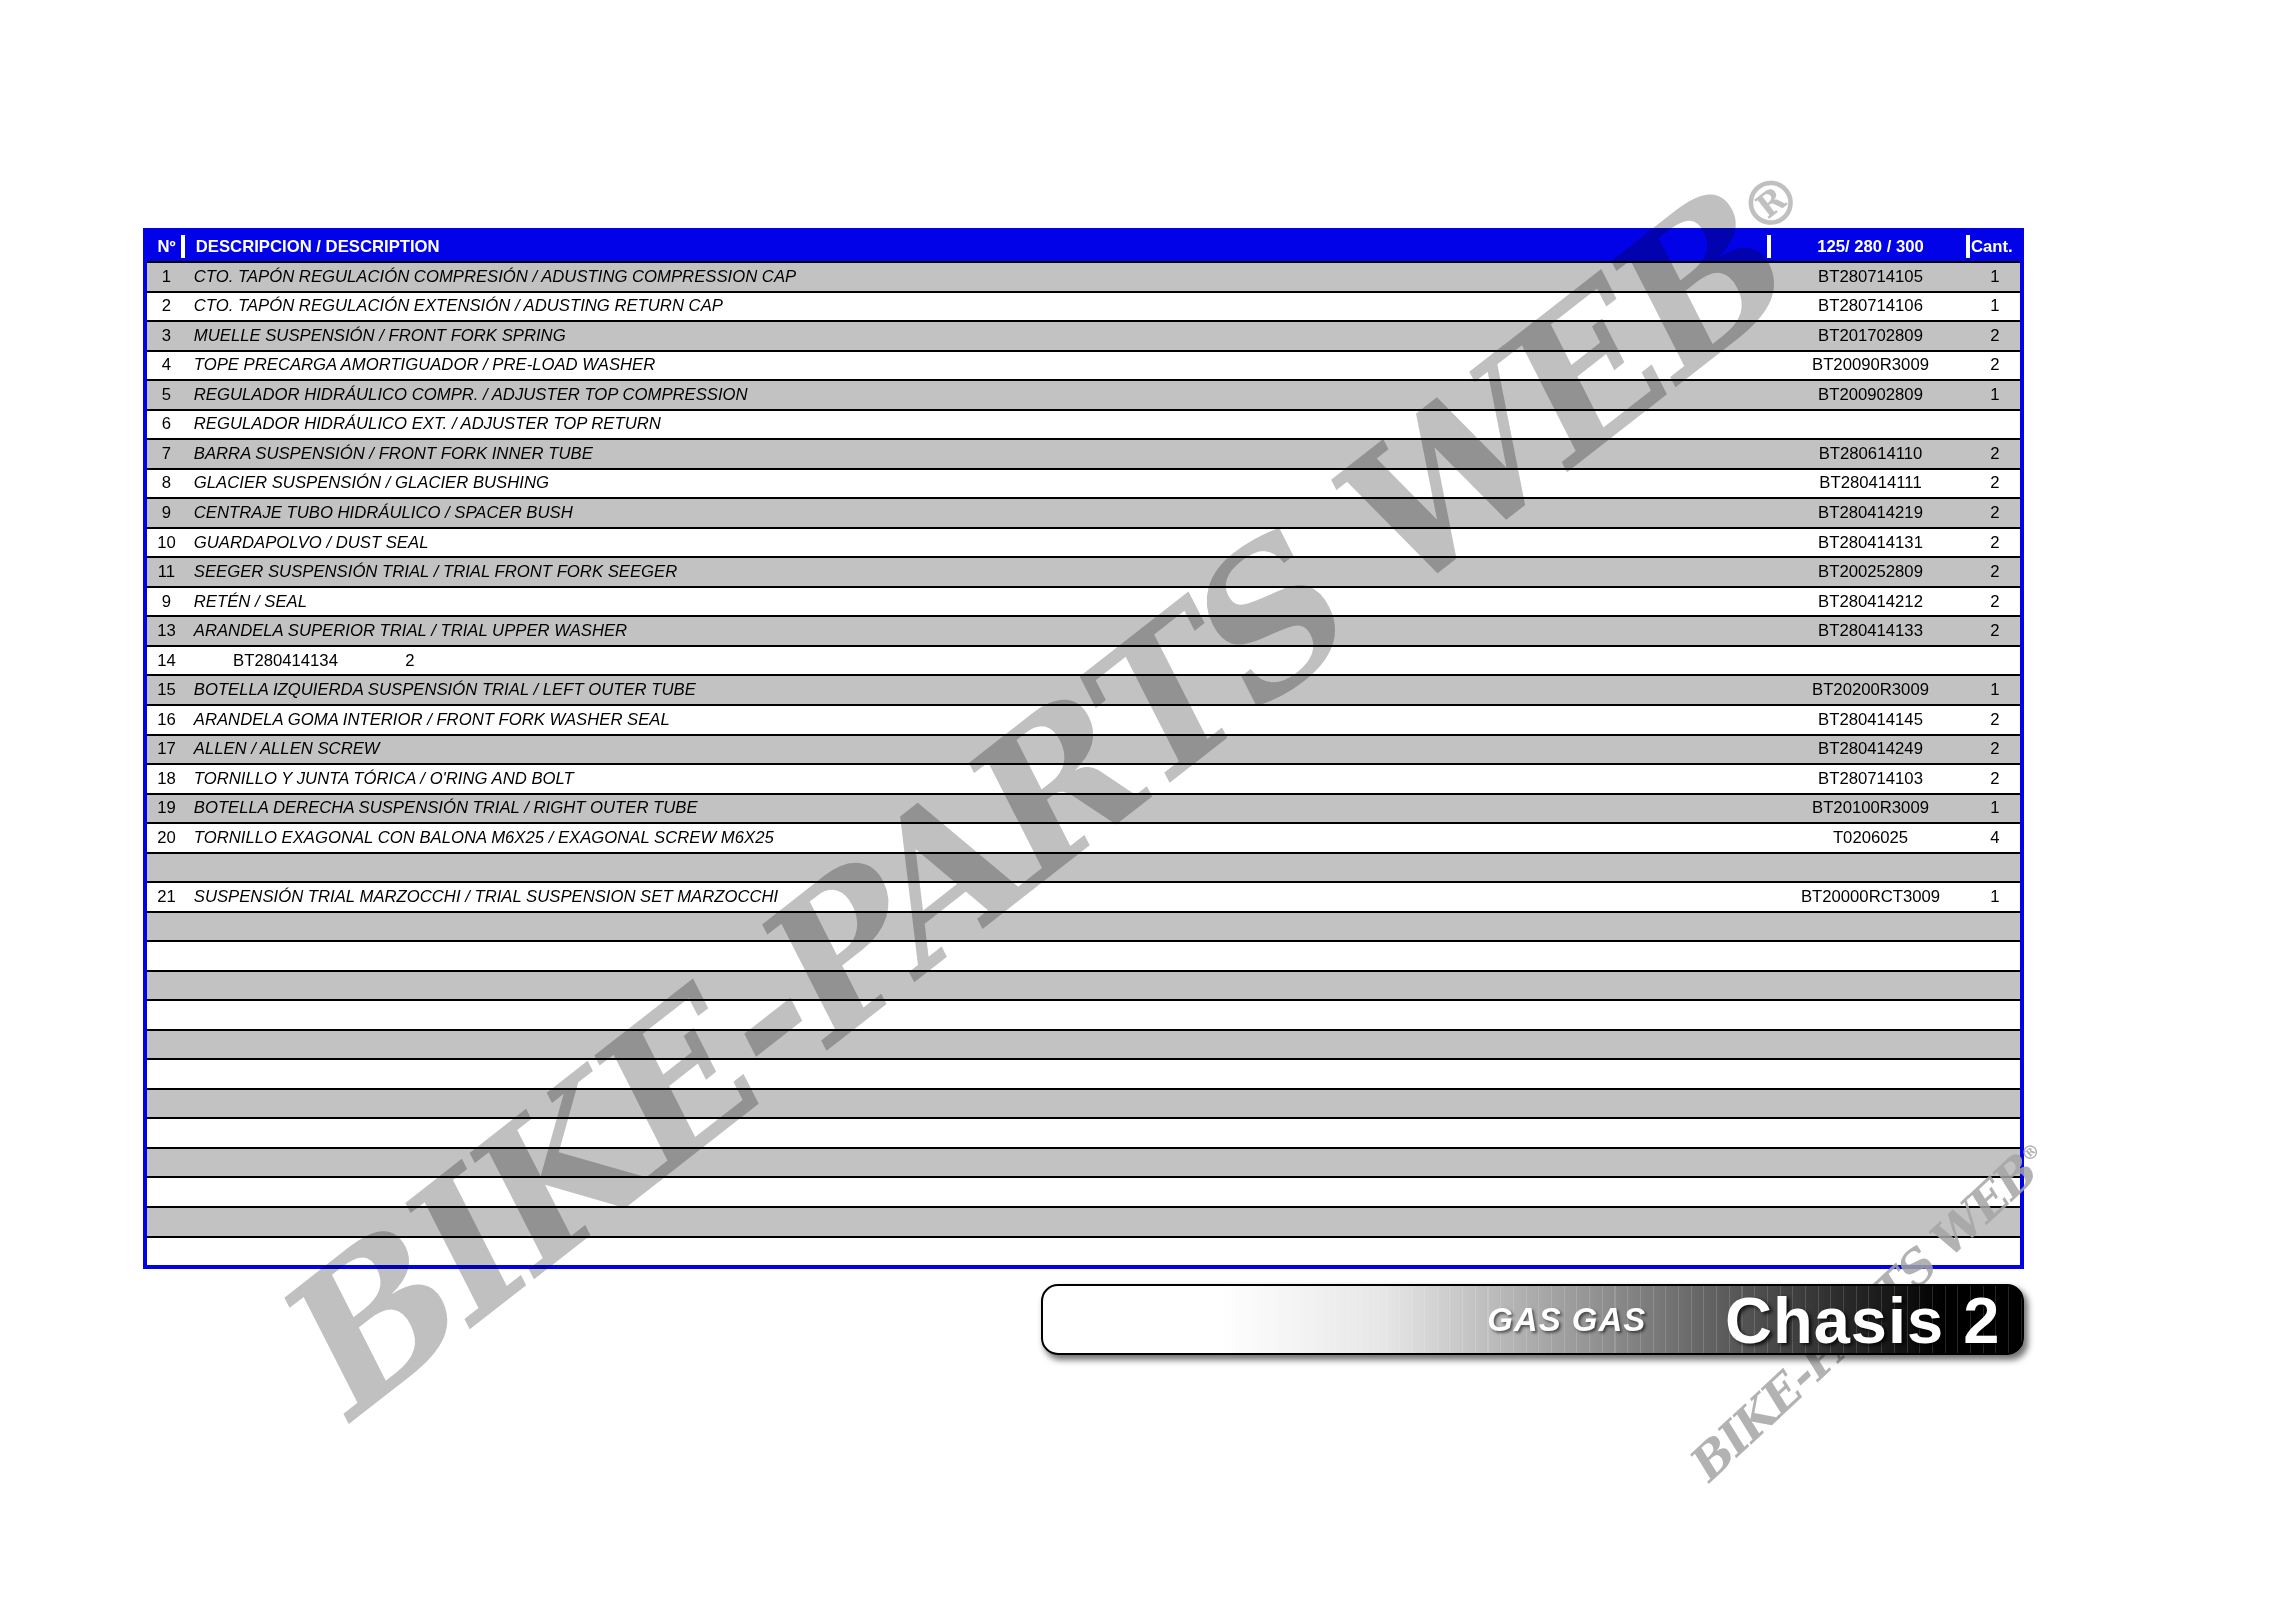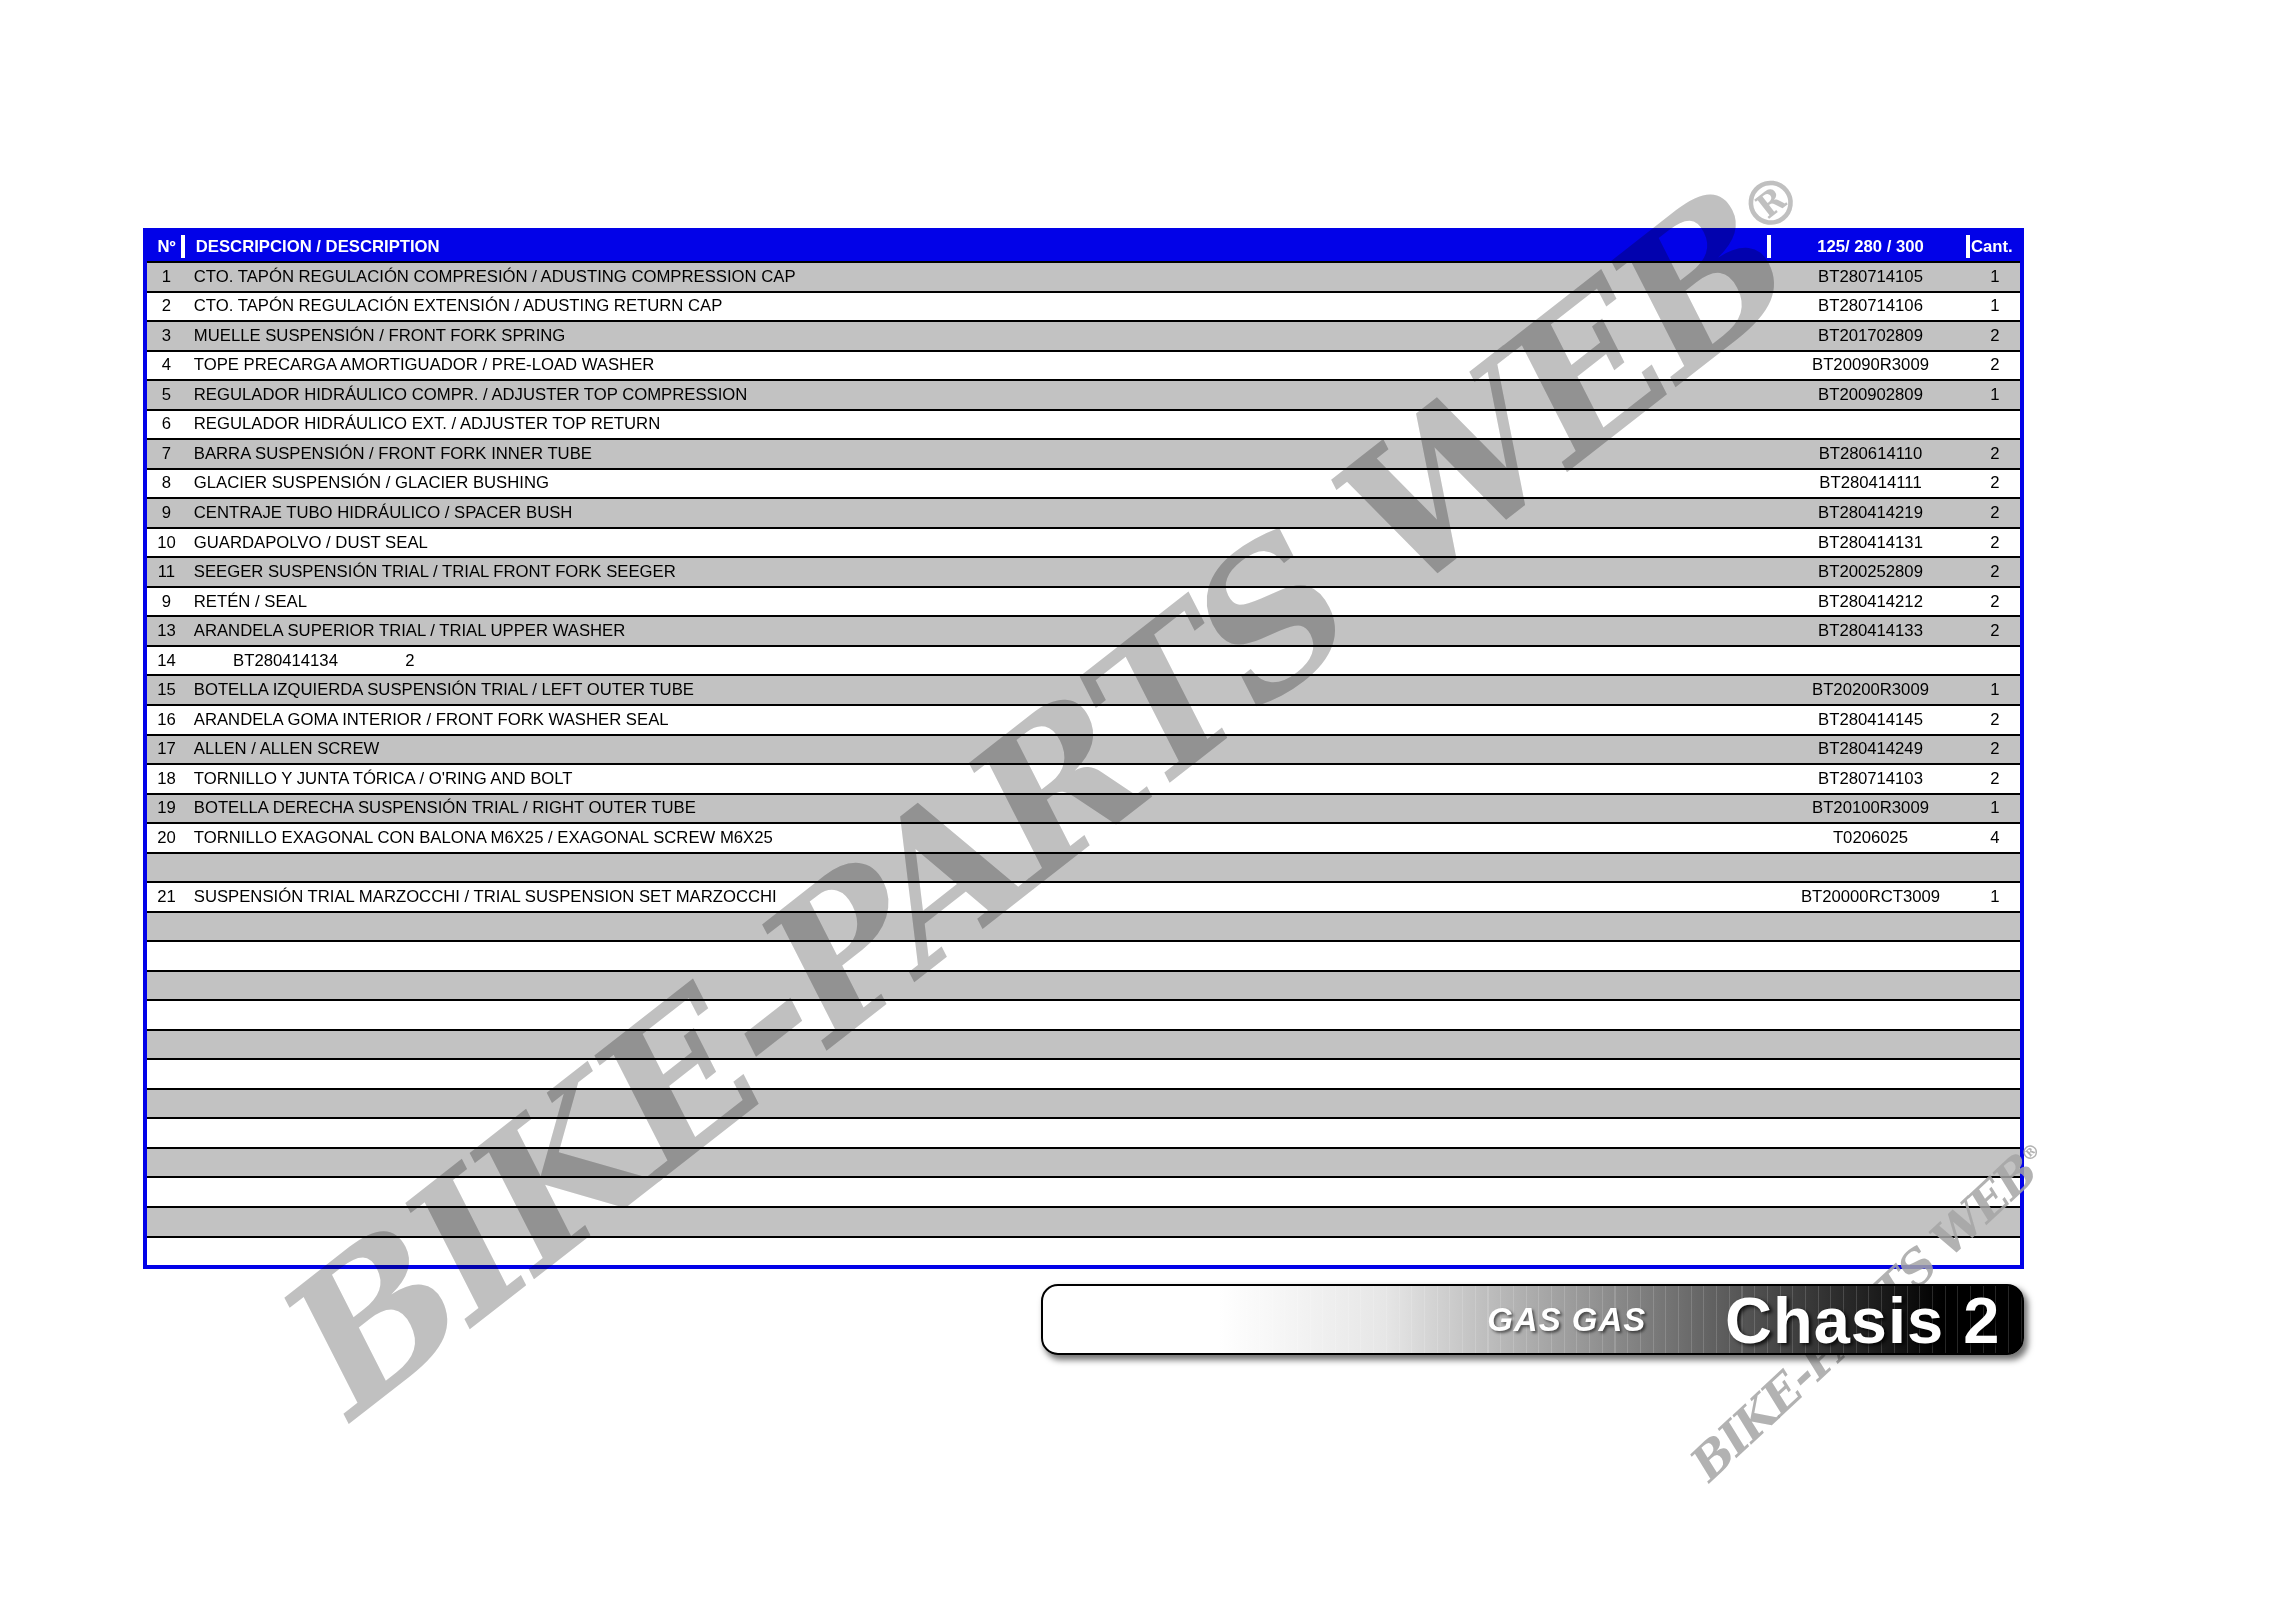--- a/index.html
+++ b/index.html
@@ -43,21 +43,21 @@
     border-top:2px solid #000;
   }
   .row{
     flex:1 1 0;display:flex;align-items:center;
     font-size:16.7px;background:#fff;
     min-height:0;
   }
   .row + .row{border-top:2px solid #000;}
   .row.gray{background:var(--gray,#c2c2c2);}
   .c-no{width:39px;text-align:center;flex:0 0 39px;}
-  .c-desc{flex:1;padding-left:7.8px;white-space:nowrap;overflow:hidden;}
+  .c-desc{flex:1;padding-left:7.8px;white-space:nowrap;overflow:hidden;font-style:italic;}
   .c-part{width:199px;flex:0 0 199px;text-align:center;}
   .c-qty{width:50px;flex:0 0 50px;text-align:center;}
   
   .wm-large{
     position:absolute;left:1059px;top:784px;
     transform:translate(-50%,-50%) rotate(-38deg);
     font-family:"DejaVu Serif", serif;
     font-weight:bold;font-style:italic;
     font-size:191px;letter-spacing:-7.8px;
     color:#c0c0c0;white-space:nowrap;

